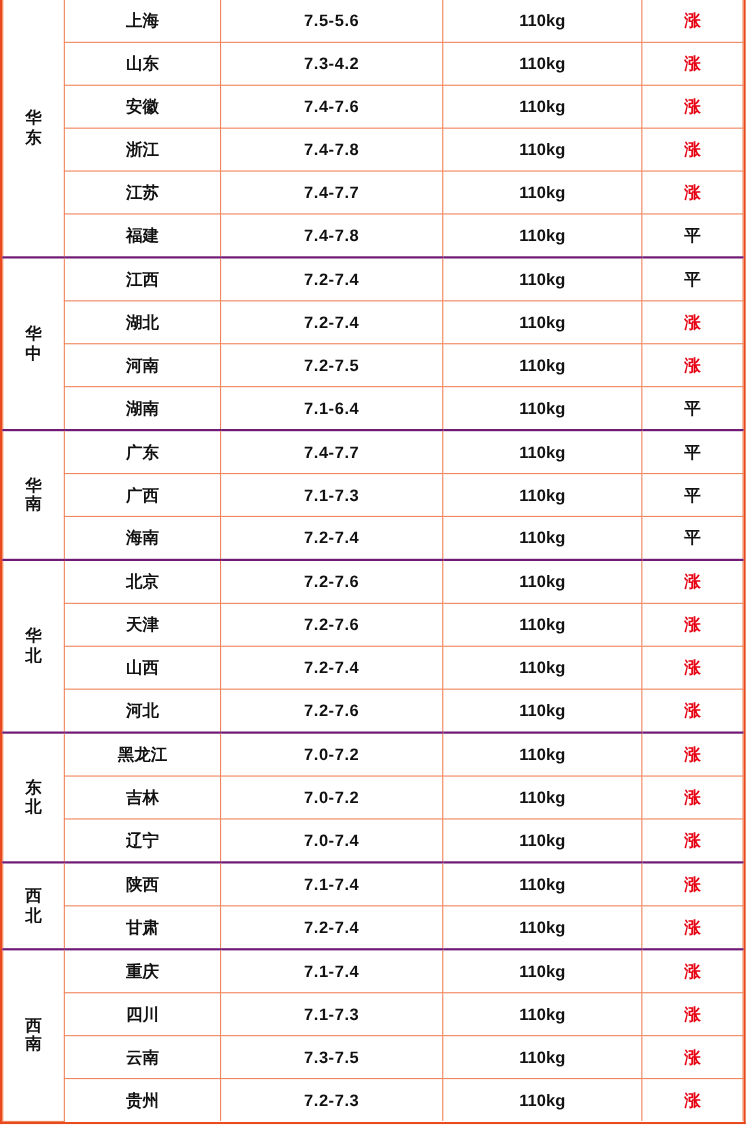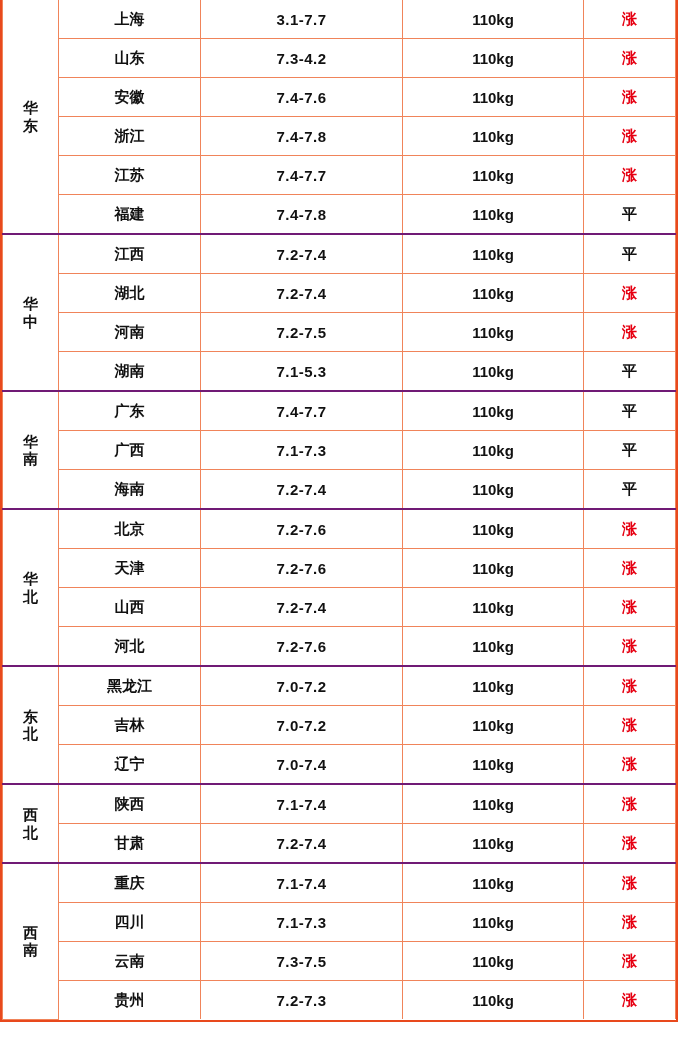--- a/index.html
+++ b/index.html
@@ -96,21 +96,21 @@
 </style>
 </head>
 <body>
 
 <div class="sheet">
   <table class="price-table">
     <tbody>
         <tr class="group-start first-row">
           <td class="region" rowspan="6"><span class="rtext">华东</span></td>
           <td class="prov">上海</td>
-          <td class="price">3.1-7.7</td>
+          <td class="price">7.5-5.6</td>
           <td class="weight">110kg</td>
           <td class="trend last-col up">涨</td>
         </tr>
         <tr>
           <td class="prov">山东</td>
           <td class="price">7.3-4.2</td>
           <td class="weight">110kg</td>
           <td class="trend last-col up">涨</td>
         </tr>
         <tr>
@@ -151,21 +151,21 @@
           <td class="trend last-col up">涨</td>
         </tr>
         <tr>
           <td class="prov">河南</td>
           <td class="price">7.2-7.5</td>
           <td class="weight">110kg</td>
           <td class="trend last-col up">涨</td>
         </tr>
         <tr>
           <td class="prov">湖南</td>
-          <td class="price">7.1-5.3</td>
+          <td class="price">7.1-6.4</td>
           <td class="weight">110kg</td>
           <td class="trend last-col flat">平</td>
         </tr>
         <tr class="group-start">
           <td class="region" rowspan="3"><span class="rtext">华南</span></td>
           <td class="prov">广东</td>
           <td class="price">7.4-7.7</td>
           <td class="weight">110kg</td>
           <td class="trend last-col flat">平</td>
         </tr>

